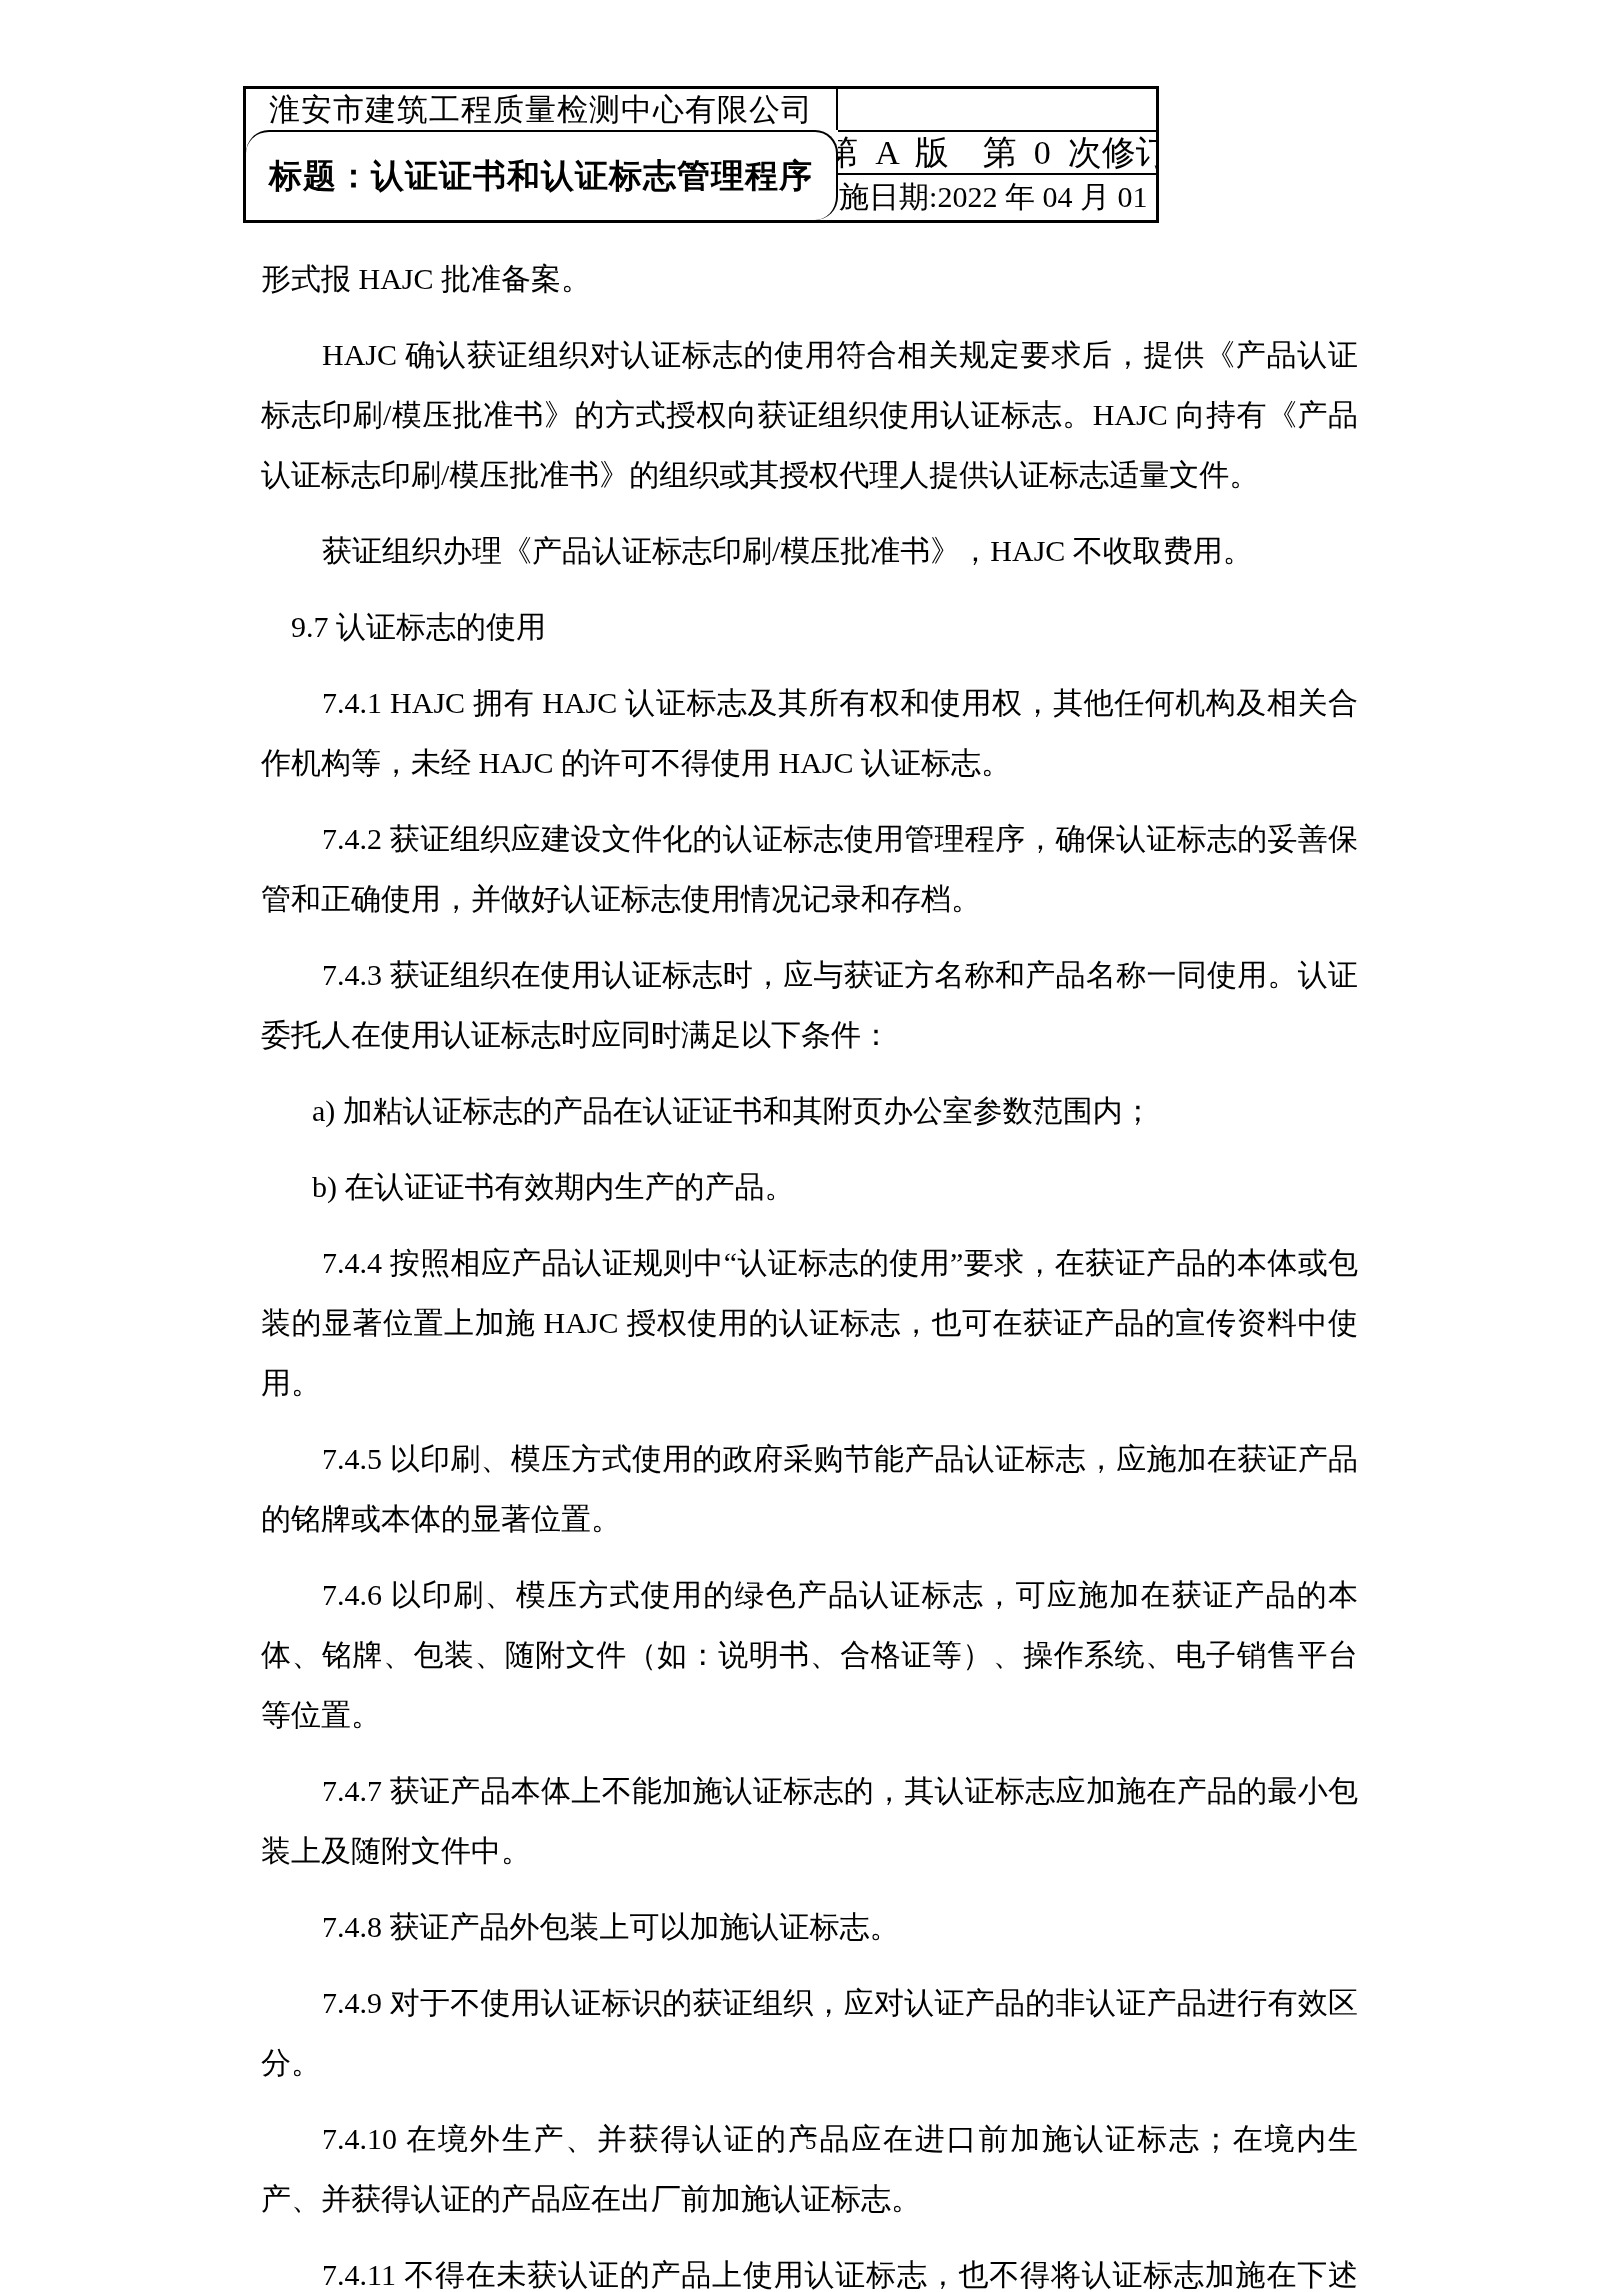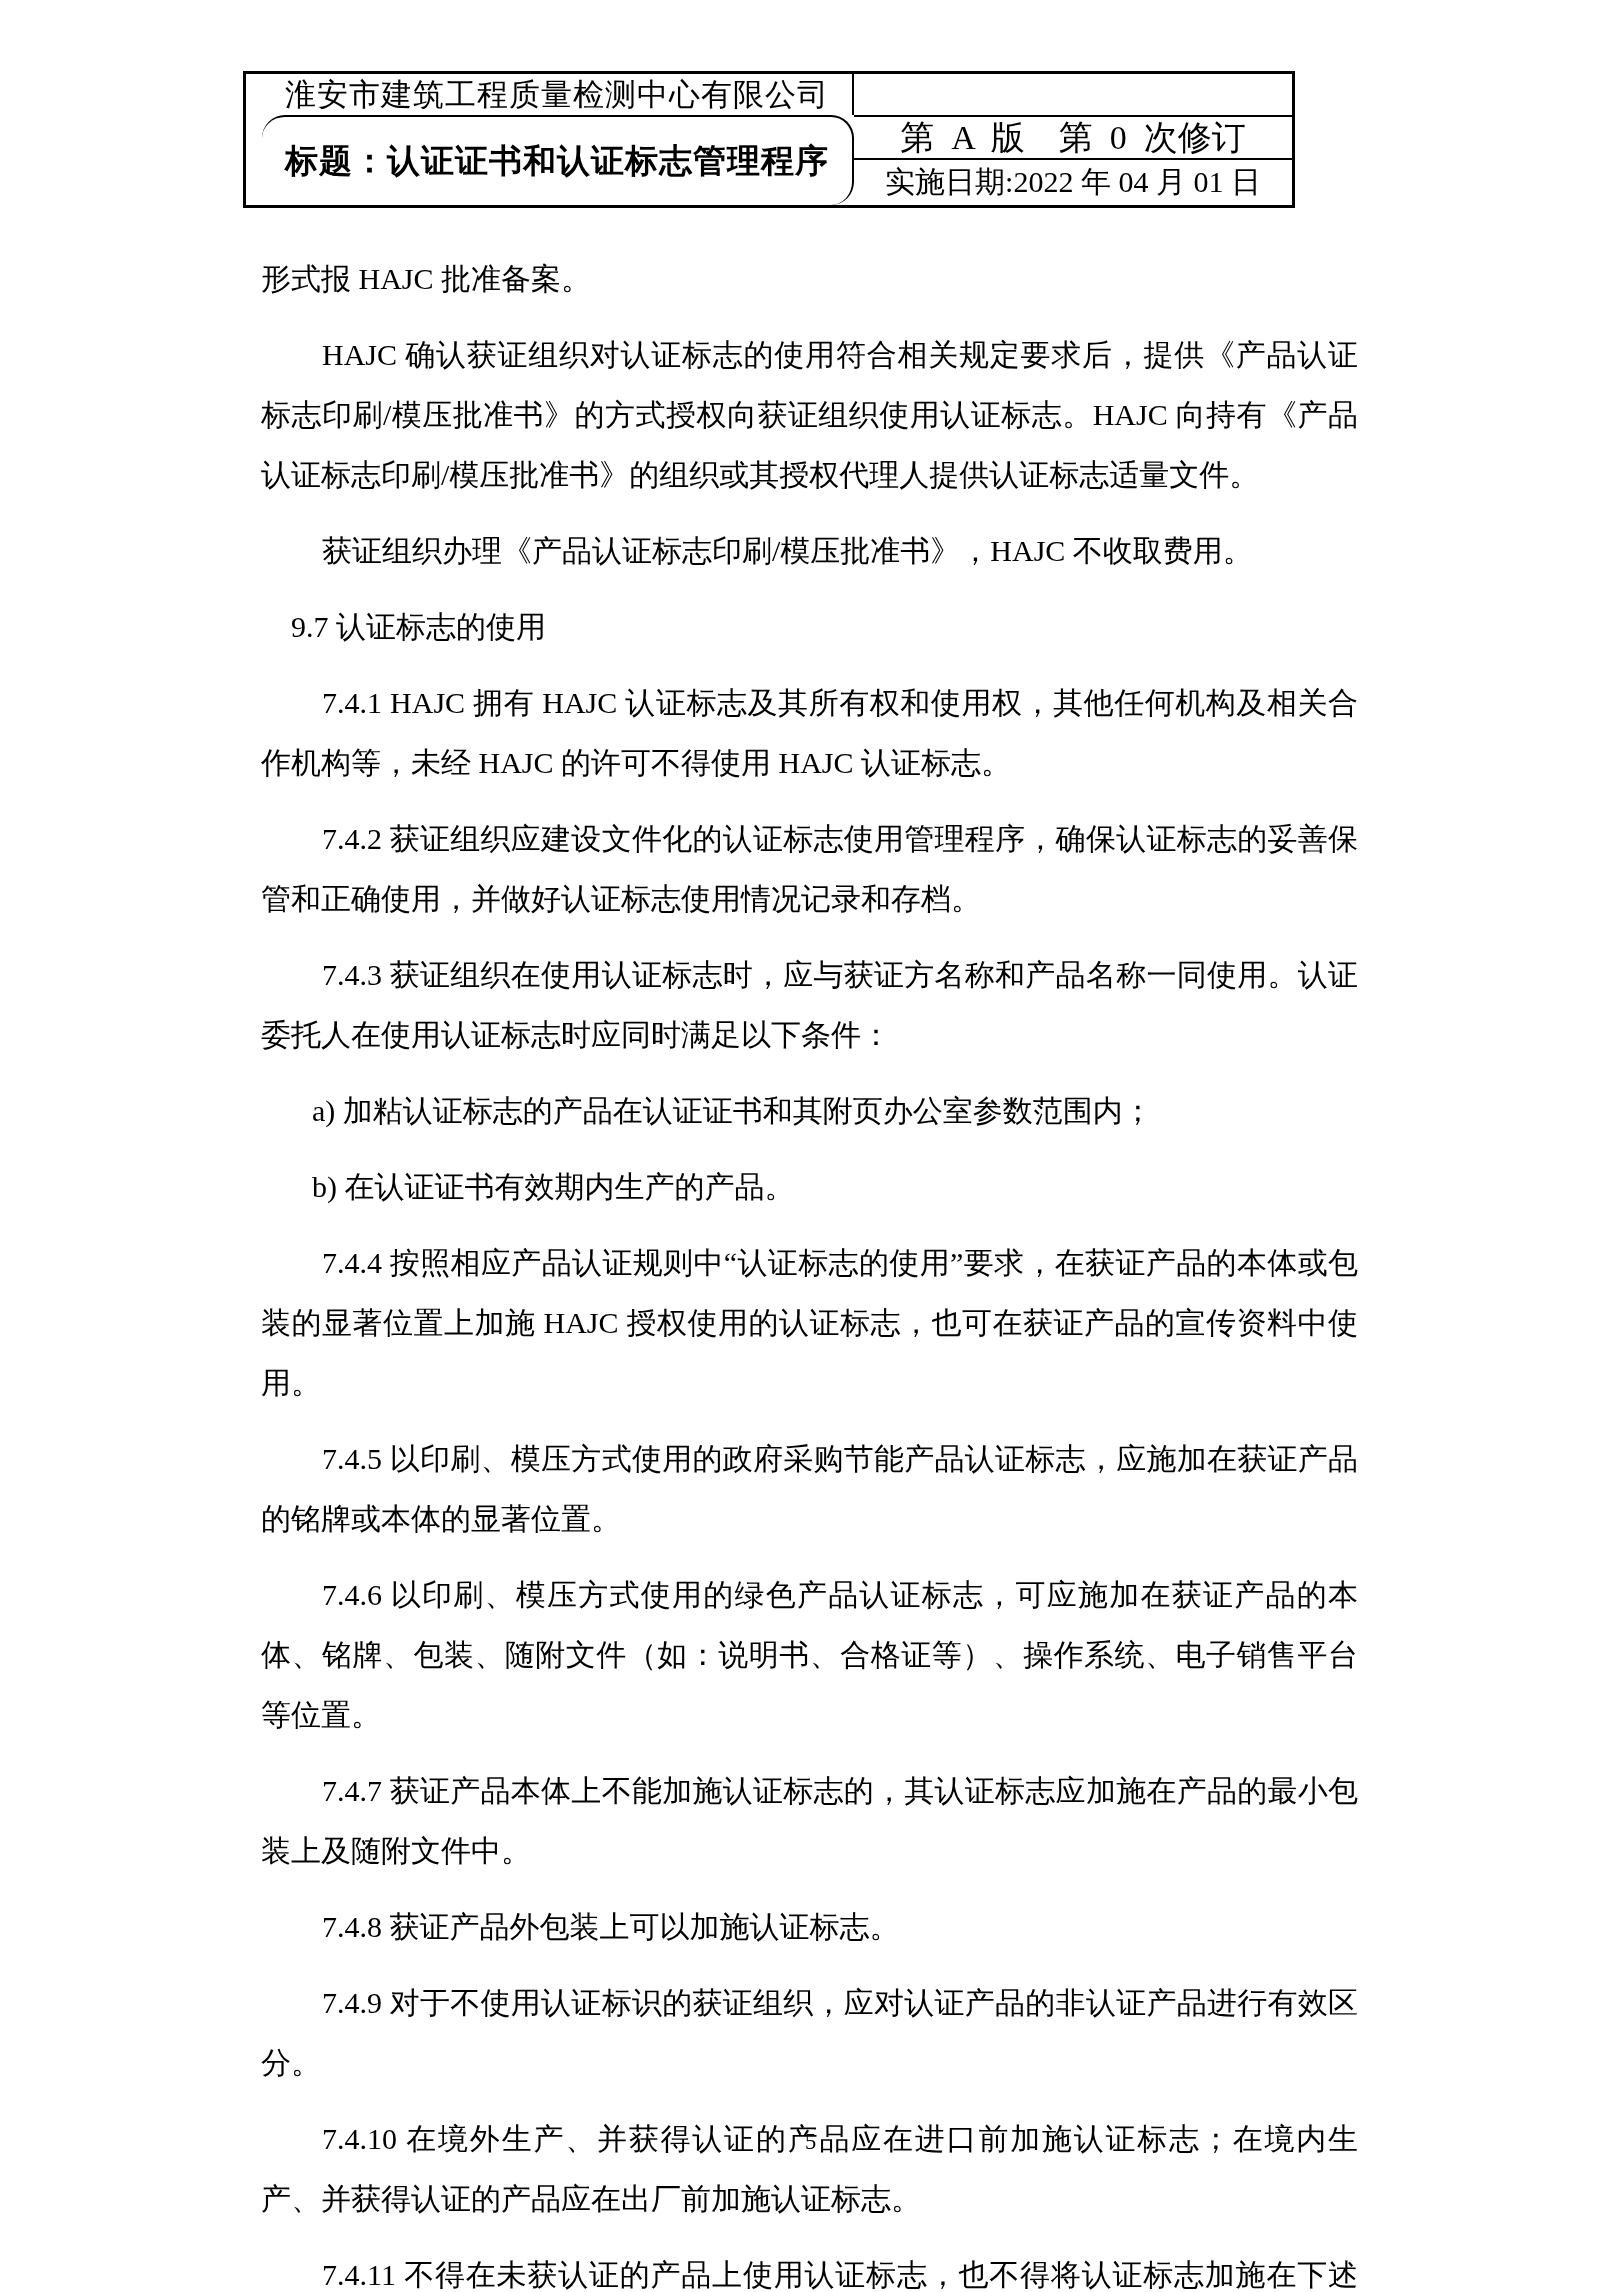--- a/index.html
+++ b/index.html
@@ -8,28 +8,27 @@
     width:1621px;height:2293px;
     background:#ffffff;
     margin:0 auto;
     font-family:"Liberation Serif","DejaVu Serif",serif;
     color:#000000;
     overflow:hidden;
   }
   
   .hdr-table{
     position:absolute;
-    left:243px;top:71px;
-    width:1052px;height:137px;
+    left:243px;top:86px;
+    width:916px;height:137px;
     border:3.9px solid #000;
     box-sizing:border-box;
     display:grid;
     grid-template-columns:592px 1fr;
     grid-template-rows:41px 43px 1fr;
-    padding-left:16px;
   }
   .hdr-cell{
     display:flex;align-items:center;justify-content:center;
     box-sizing:border-box;
     white-space:pre;
     overflow:hidden;
   }
   .hdr-company{
     grid-column:1;grid-row:1;
     border-right:2.9px solid #000;

